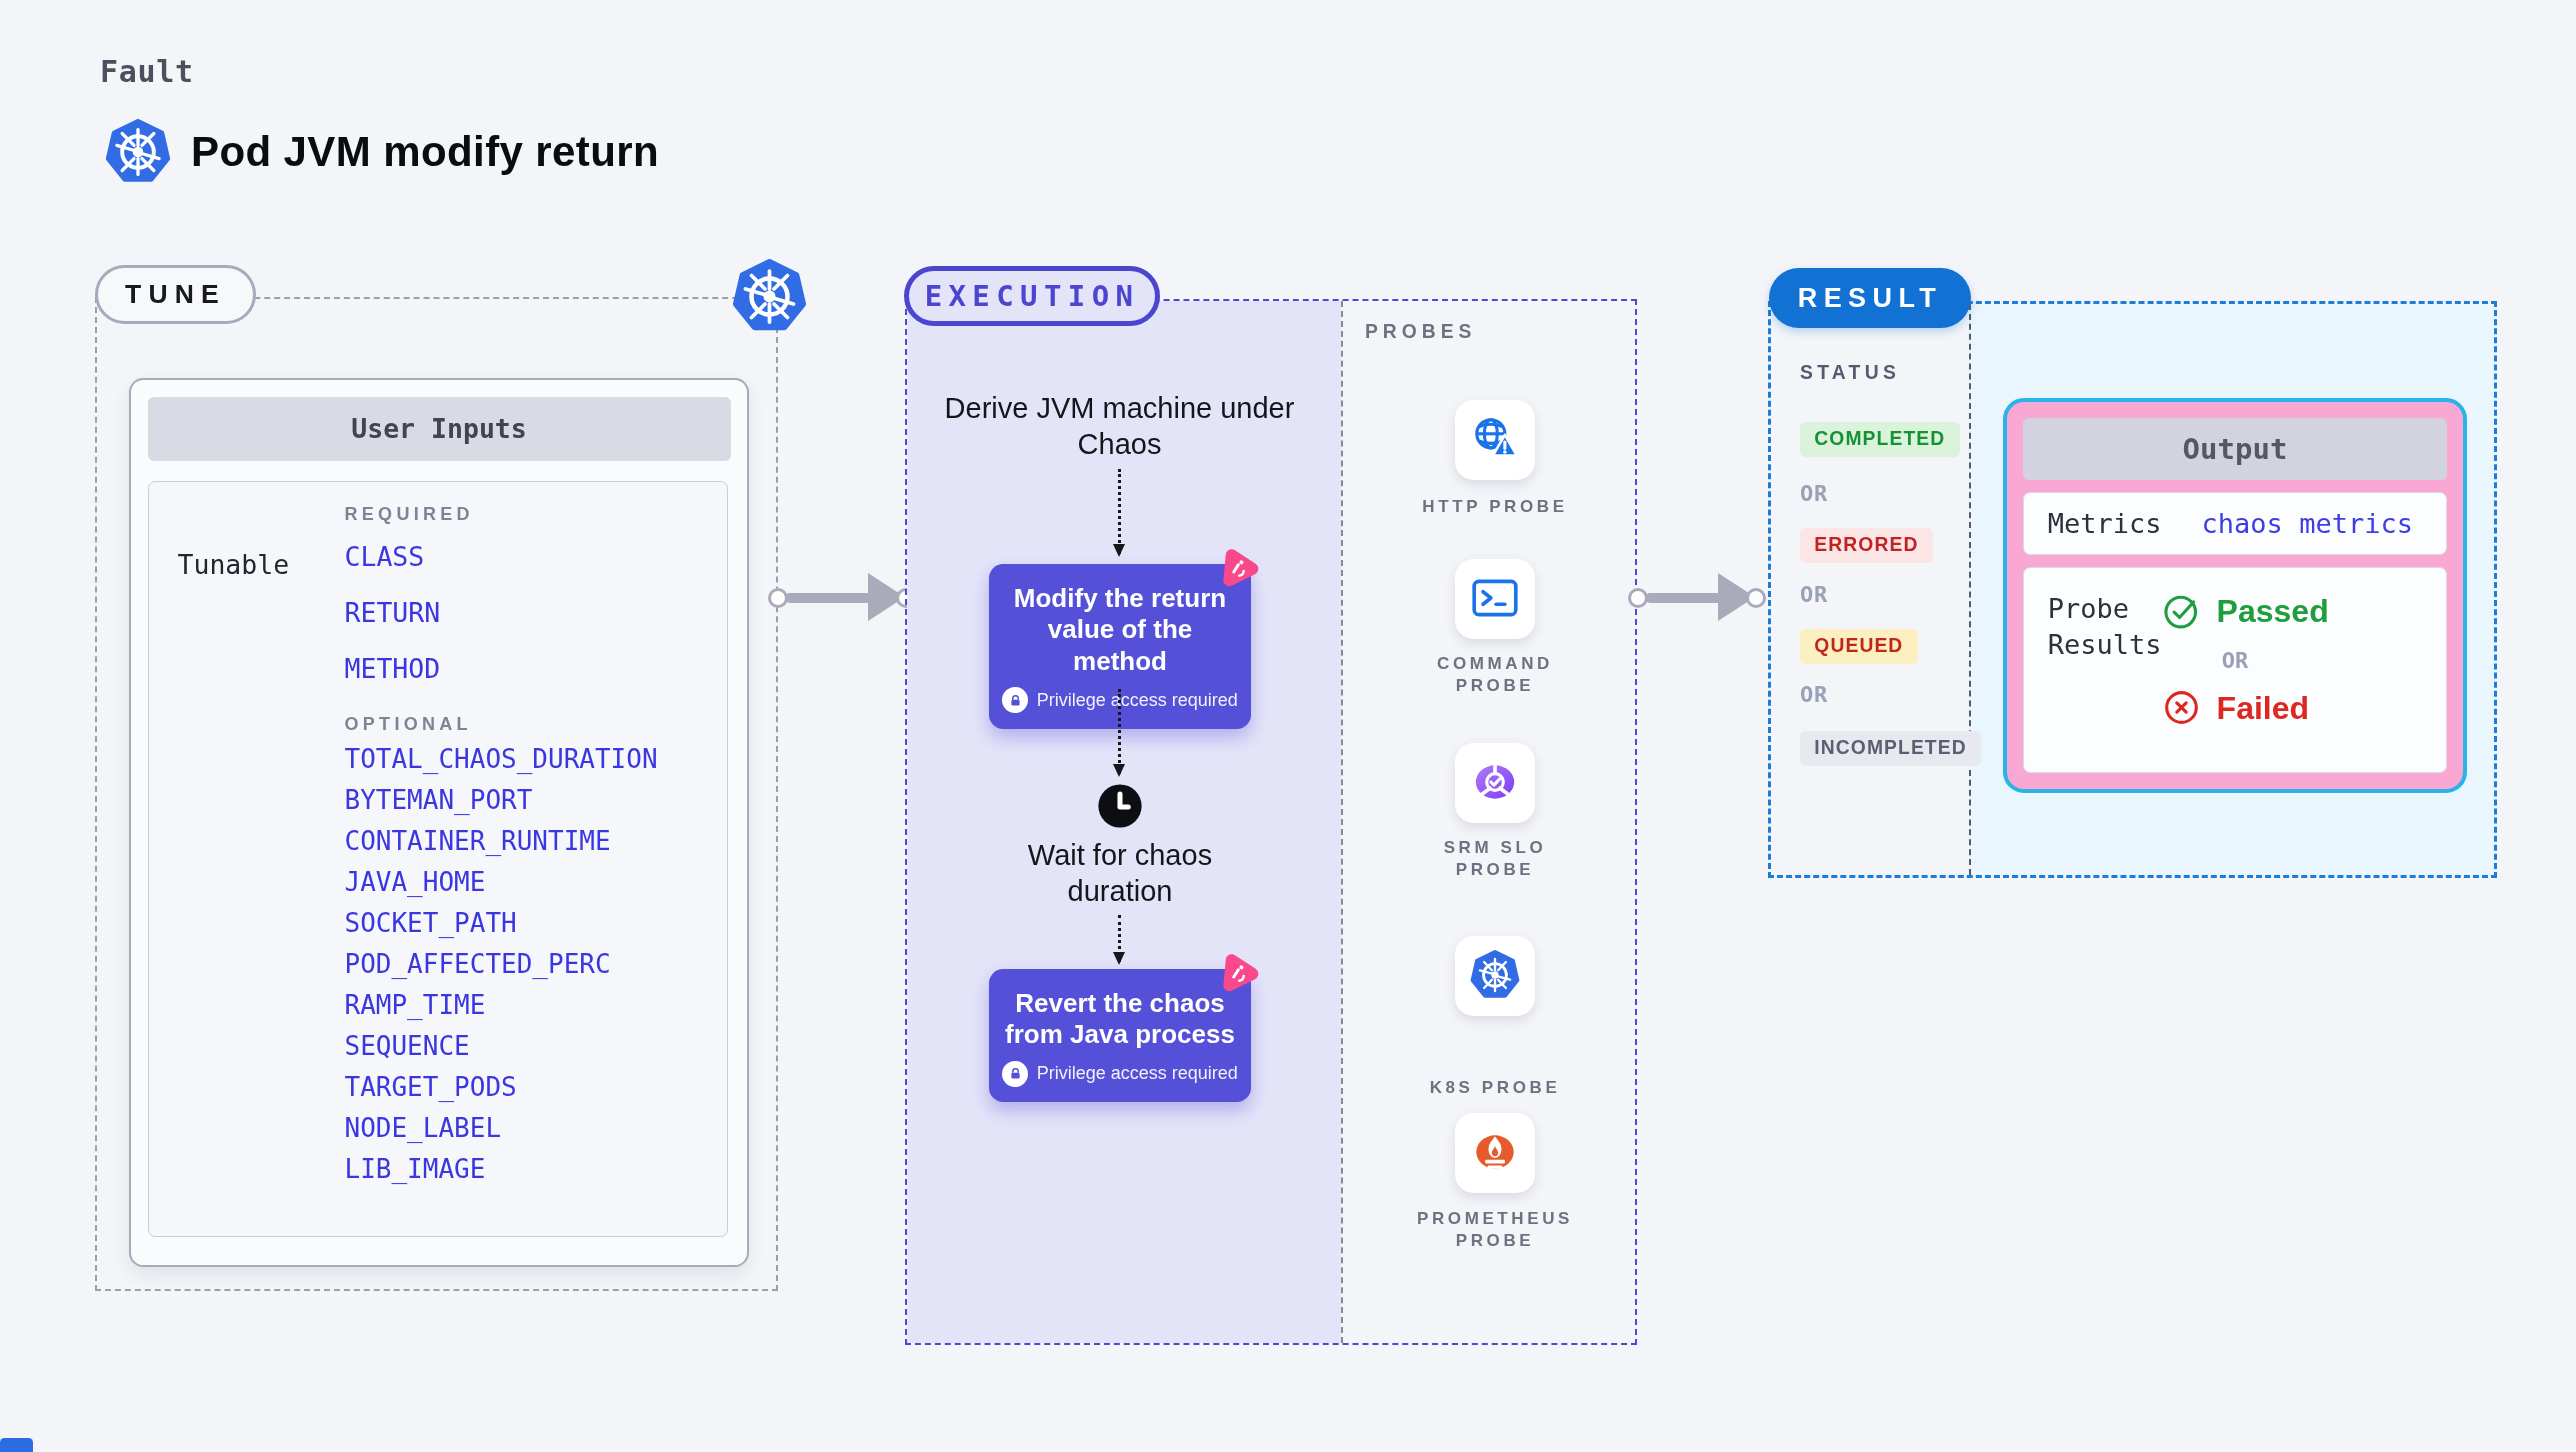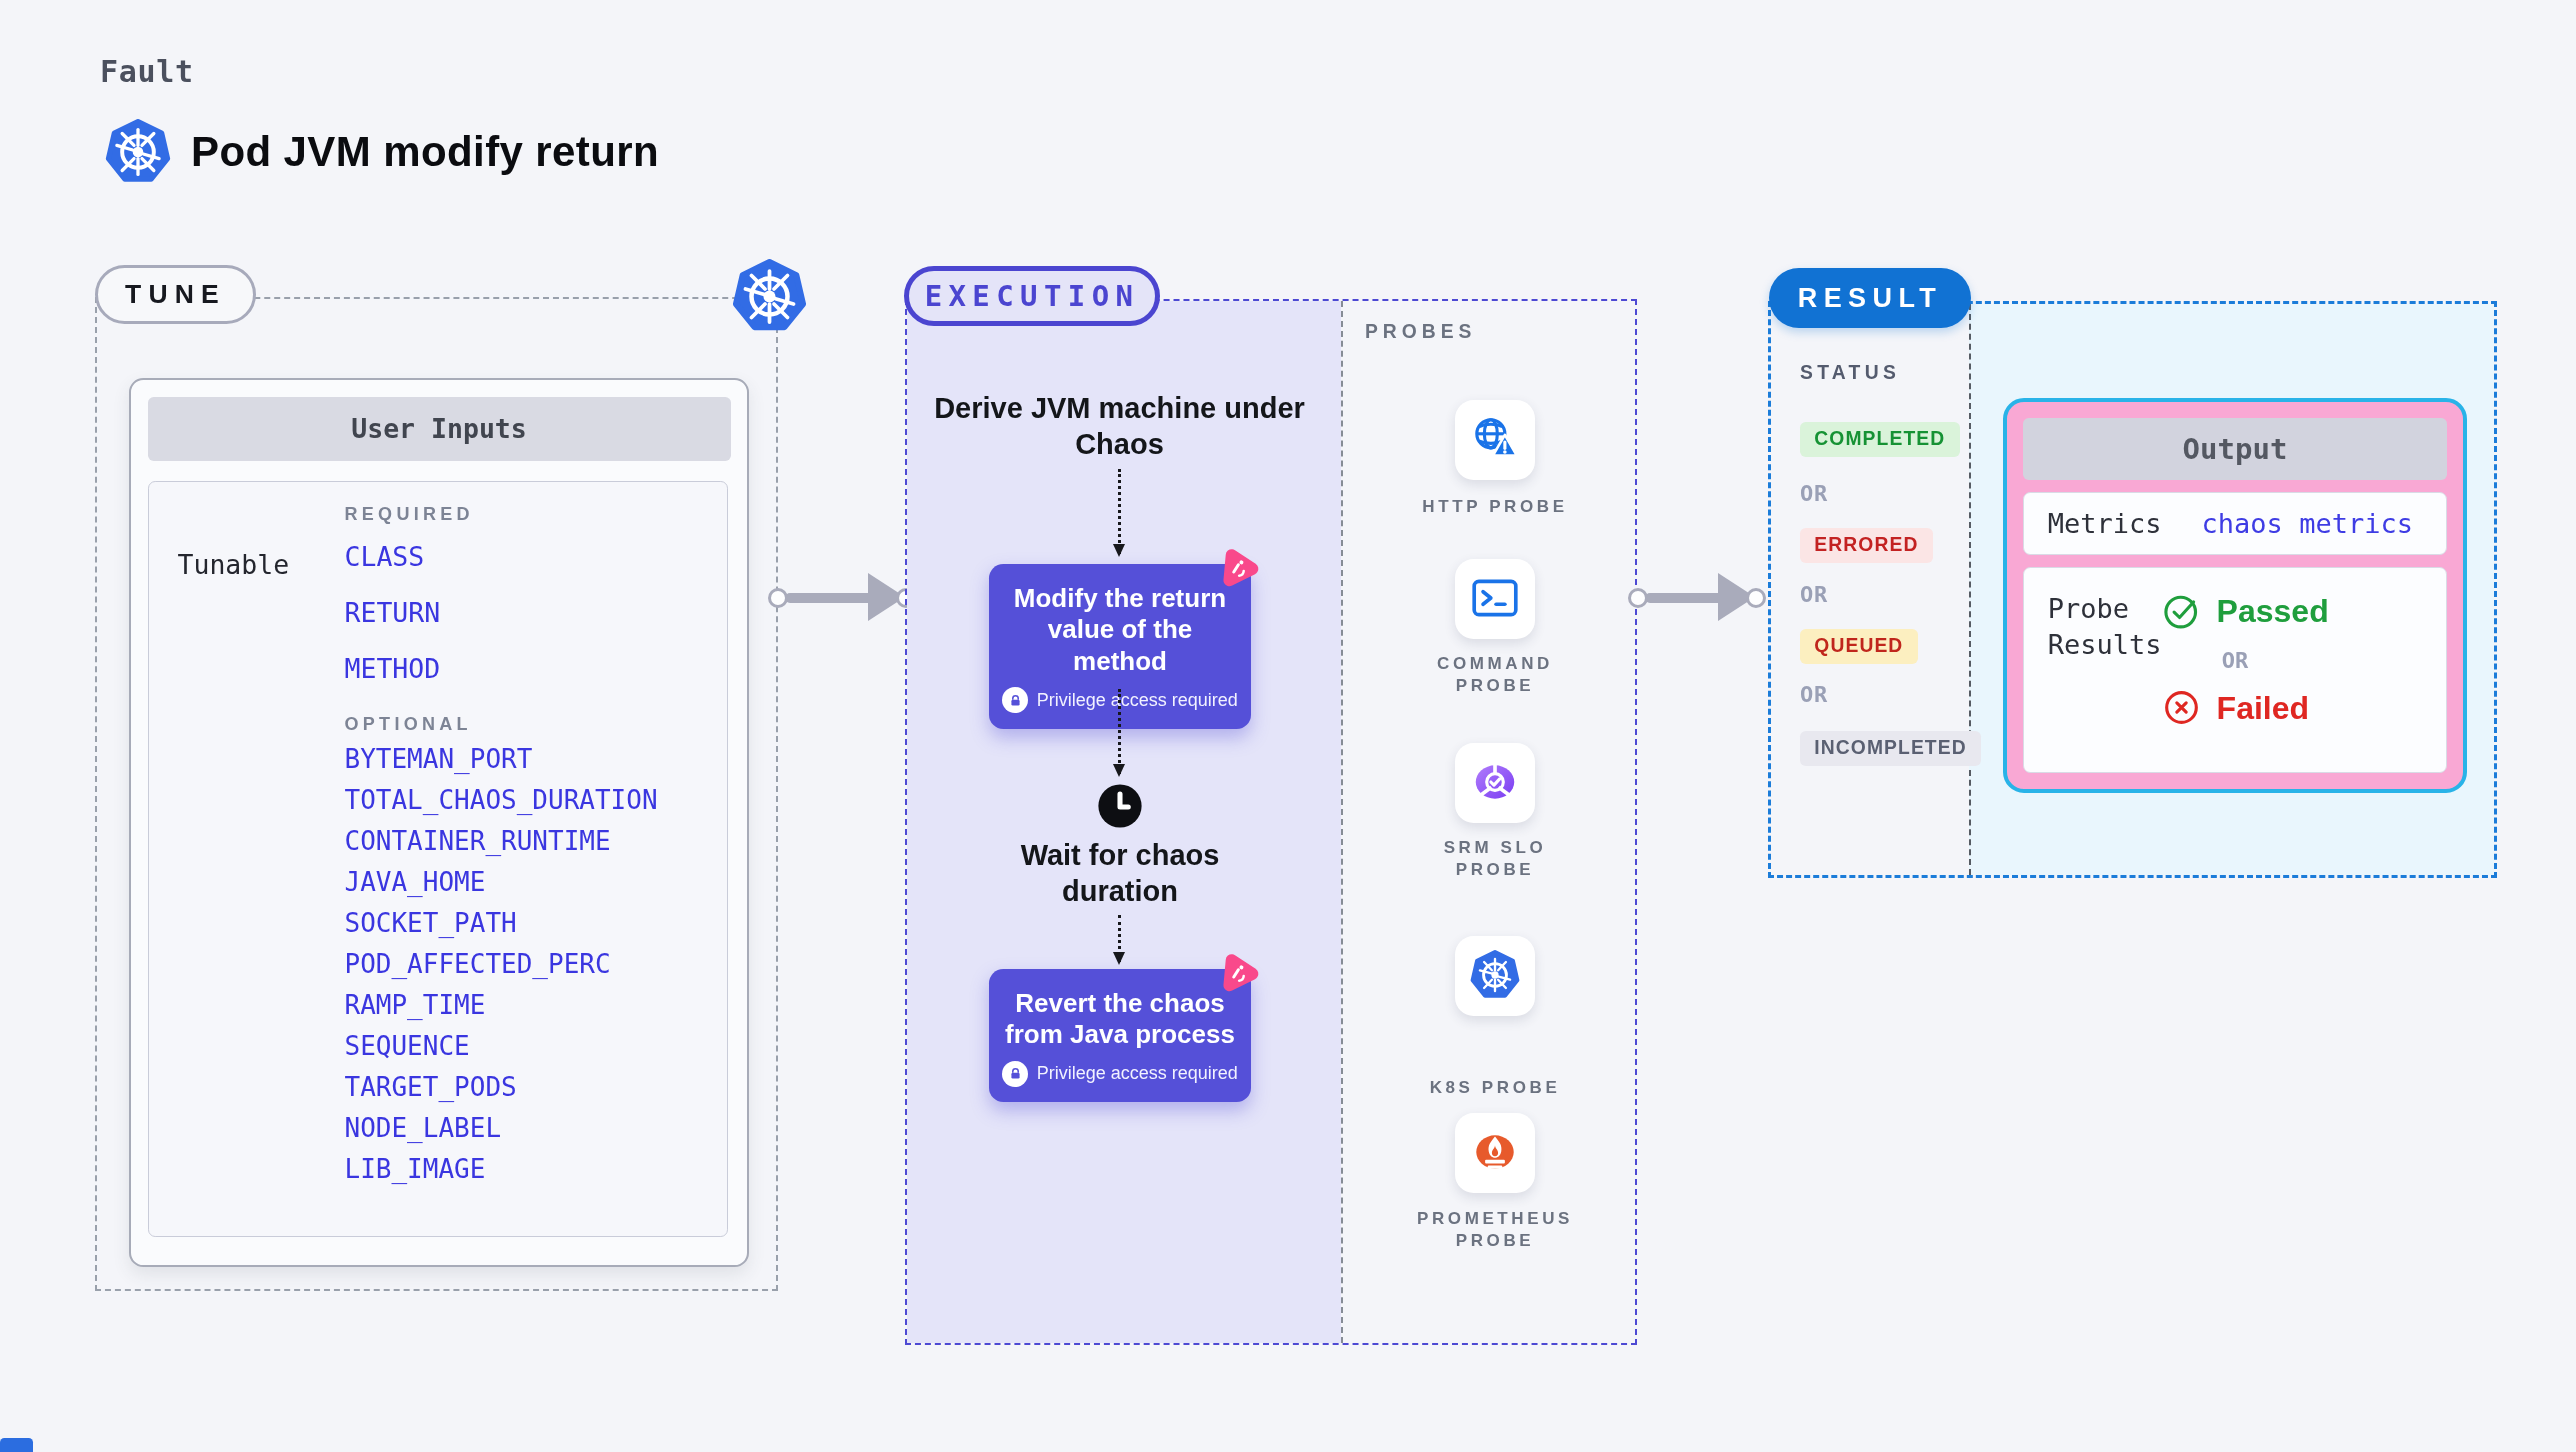--- a/index.html
+++ b/index.html
@@ -55,21 +55,21 @@
     border:1.4px solid #c9ccd9; border-radius:7.2px; }
   .tunable-label { position:absolute; left:29px; top:18.6px; font-family:"DejaVu Sans Mono",monospace;
     font-size:26.5px; color:#24262e;margin-top:48px; }
   .params-col { position:absolute; left:196px; top:10px; width:387px; }
   .grp-label { font-size:18px; font-weight:700; color:#7d8495; letter-spacing:4.3px; line-height:30px; margin-top:7.2px; }
   .grp-label.optional { margin-top:11.5px; }
   .param-req { font-family:"DejaVu Sans Mono",monospace; font-size:26.5px; color:#3a36e0; line-height:56px; }
   .param-opt { font-family:"DejaVu Sans Mono",monospace; font-size:26px; color:#3a36e0; line-height:41px; }
 
   
-  .step-text { position:absolute; text-align:center; font-weight:700; color:#14161a;
+  .step-text { position:absolute; text-align:center; font-weight:400; color:#14161a;
     font-size:29px; line-height:36px; }
   .step-text-1 { left:933px; top:390px; width:373px; }
   .step-text-2 { left:984px; top:837px; width:272px; }
   .dotarrow { position:absolute; width:0; border-left:3.6px dotted #17181c; }
   .dotarrow::after { content:""; position:absolute; left:-7.9px; bottom:-2.9px;
     border-left:6.4px solid transparent; border-right:6.4px solid transparent; border-top:13px solid #17181c; }
   .action-box { position:absolute; left:989px; width:262px; background:#5550d8; border-radius:14.3px;
     box-shadow:0 8.6px 18.6px rgba(85,80,216,.35); display:flex; flex-direction:column;
     align-items:center; justify-content:center; gap:10px; padding:18.6px 10px 15.8px; }
   .action-box .action-title { color:#fff; font-weight:700; font-size:26px; line-height:31.5px;
@@ -191,22 +191,22 @@
   <div class="ui-card">
     <div class="ui-header">User Inputs</div>
     <div class="ui-list">
       <div class="tunable-label">Tunable</div>
       <div class="params-col">
         <div class="grp-label">REQUIRED</div>
         <div class="param-req">CLASS</div>
         <div class="param-req">RETURN</div>
         <div class="param-req">METHOD</div>
         <div class="grp-label optional">OPTIONAL</div>
+        <div class="param-opt">TOTAL_CHAOS_DURATION</div>
         <div class="param-opt">BYTEMAN_PORT</div>
-        <div class="param-opt">TOTAL_CHAOS_DURATION</div>
         <div class="param-opt">CONTAINER_RUNTIME</div>
         <div class="param-opt">JAVA_HOME</div>
         <div class="param-opt">SOCKET_PATH</div>
         <div class="param-opt">POD_AFFECTED_PERC</div>
         <div class="param-opt">RAMP_TIME</div>
         <div class="param-opt">SEQUENCE</div>
         <div class="param-opt">TARGET_PODS</div>
         <div class="param-opt">NODE_LABEL</div>
         <div class="param-opt">LIB_IMAGE</div>
       </div>

